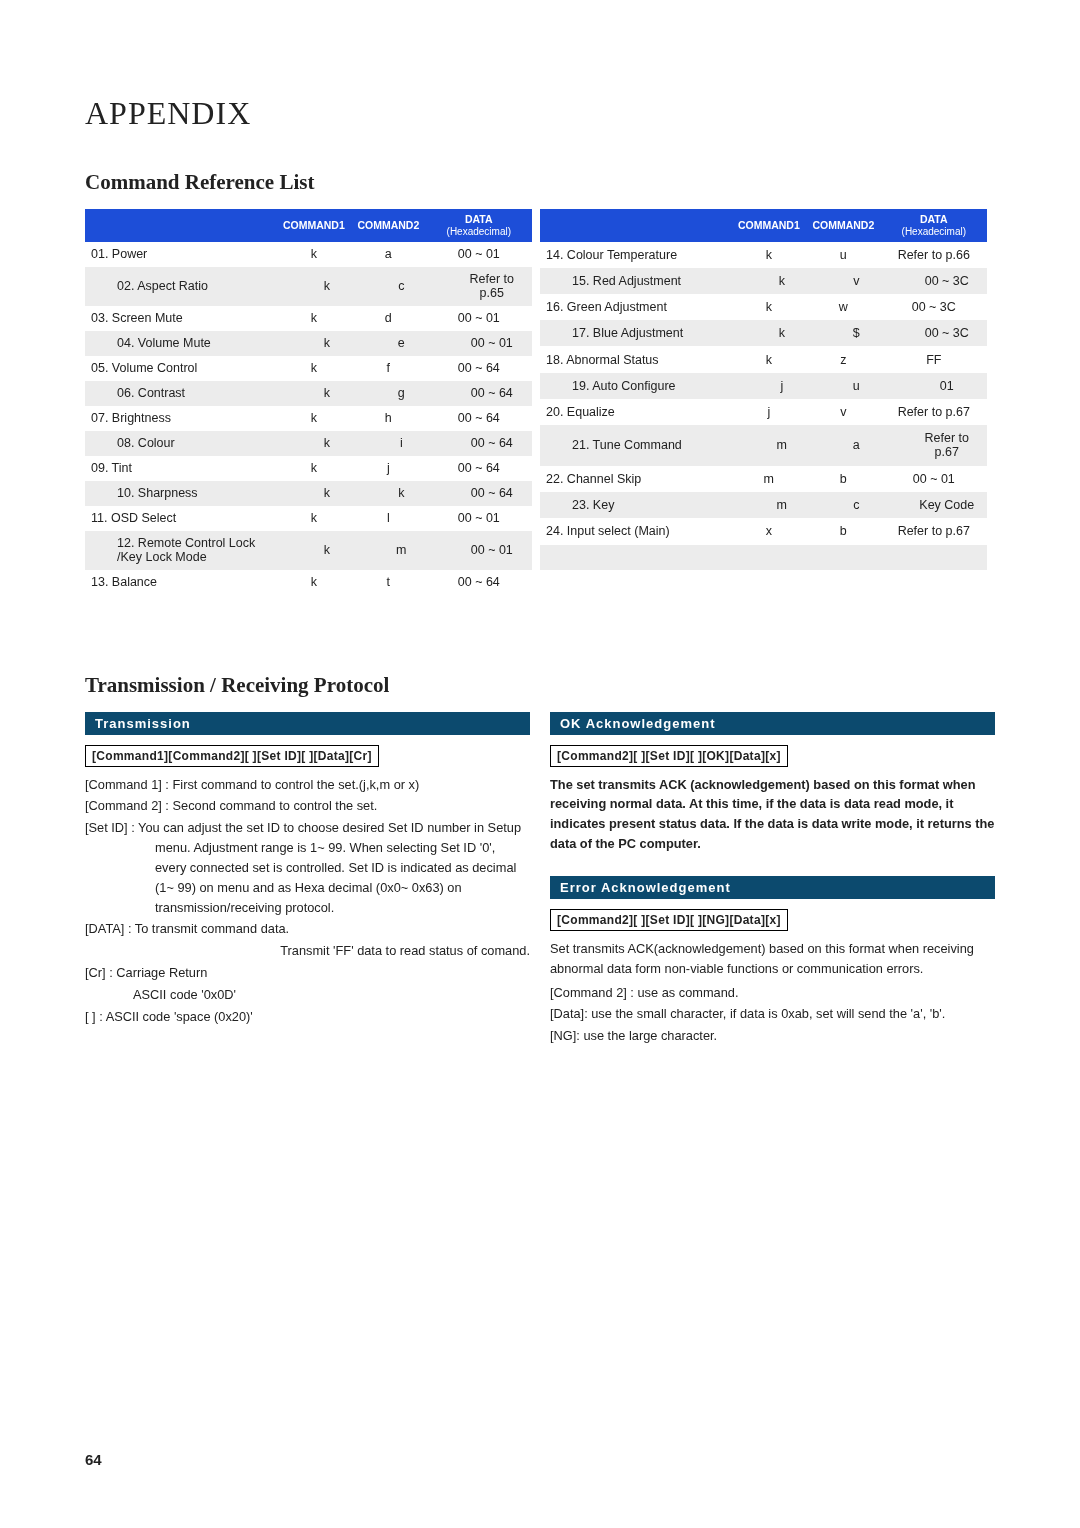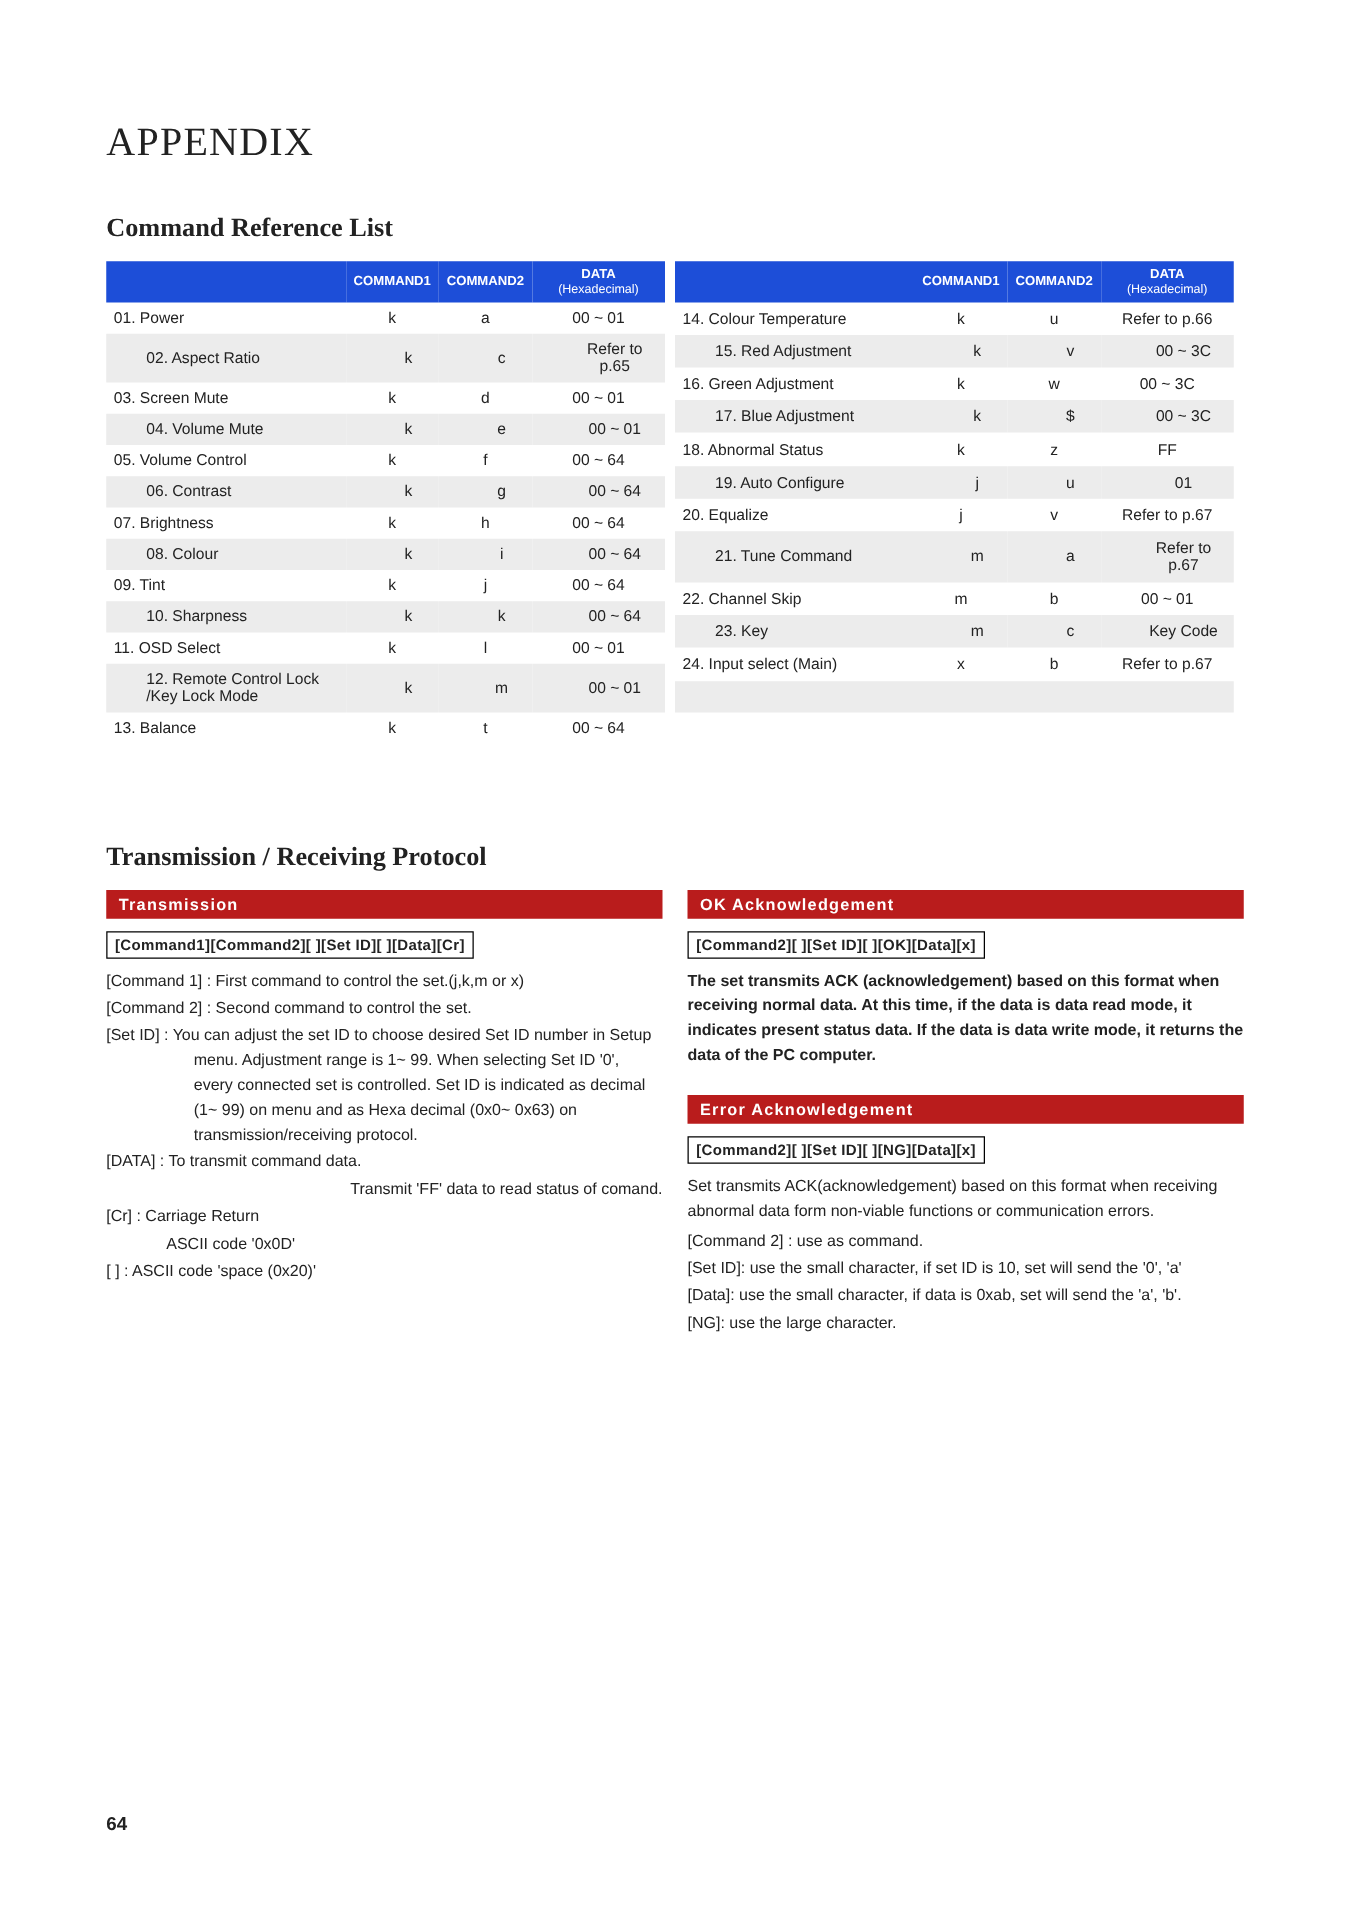--- a/index.html
+++ b/index.html
@@ -58,21 +58,21 @@
   table.cmd .dat { width: 100px; }
   table.cmd tr.blank td { background:#ececec; height:24px; }
   table.cmd tr.blank2 td { height:24px; }
 
   .protocol-wrap {
     display: flex;
     gap: 20px;
   }
   .col { width: 445px; }
   .bar {
-    background: #b91c1c;
+    background: #0c4a6e;
     color: #fff;
     font-size: 13px;
     font-weight: bold;
     padding: 4px 10px;
     margin-bottom: 10px;
     letter-spacing: 1px;
   }
   .fbox {
     border: 1.2px solid #000;
     display: inline-block;
@@ -300,20 +300,19 @@
     <div class="bar">OK Acknowledgement</div>
     <div class="fbox">[Command2][ ][Set ID][ ][OK][Data][x]</div>
     <div class="body-text" style="margin-bottom:22px;font-weight:bold;">
       <p>The set transmits ACK (acknowledgement) based on this format when receiving normal data. At this time, if the data is data read mode, it indicates present status data. If the data is data write mode, it returns the data of the PC computer.</p>
     </div>
     <div class="bar">Error Acknowledgement</div>
     <div class="fbox">[Command2][ ][Set ID][ ][NG][Data][x]</div>
     <div class="body-text">
       <p style="margin-bottom:4px;">Set transmits ACK(acknowledgement) based on this format when receiving abnormal data form non-viable functions or communication errors.</p>
       <p>[Command 2] : use as command.</p>
-      <p>[Set ID]: use the small character, if set ID is 10, set will send the '0', 'a'</p>
       <p>[Data]: use the small character, if data is 0xab, set will send the 'a', 'b'.</p>
       <p>[NG]: use the large character.</p>
     </div>
   </div>
 </div>
 
 <div class="page-num">64</div>
 
 </body></html>

